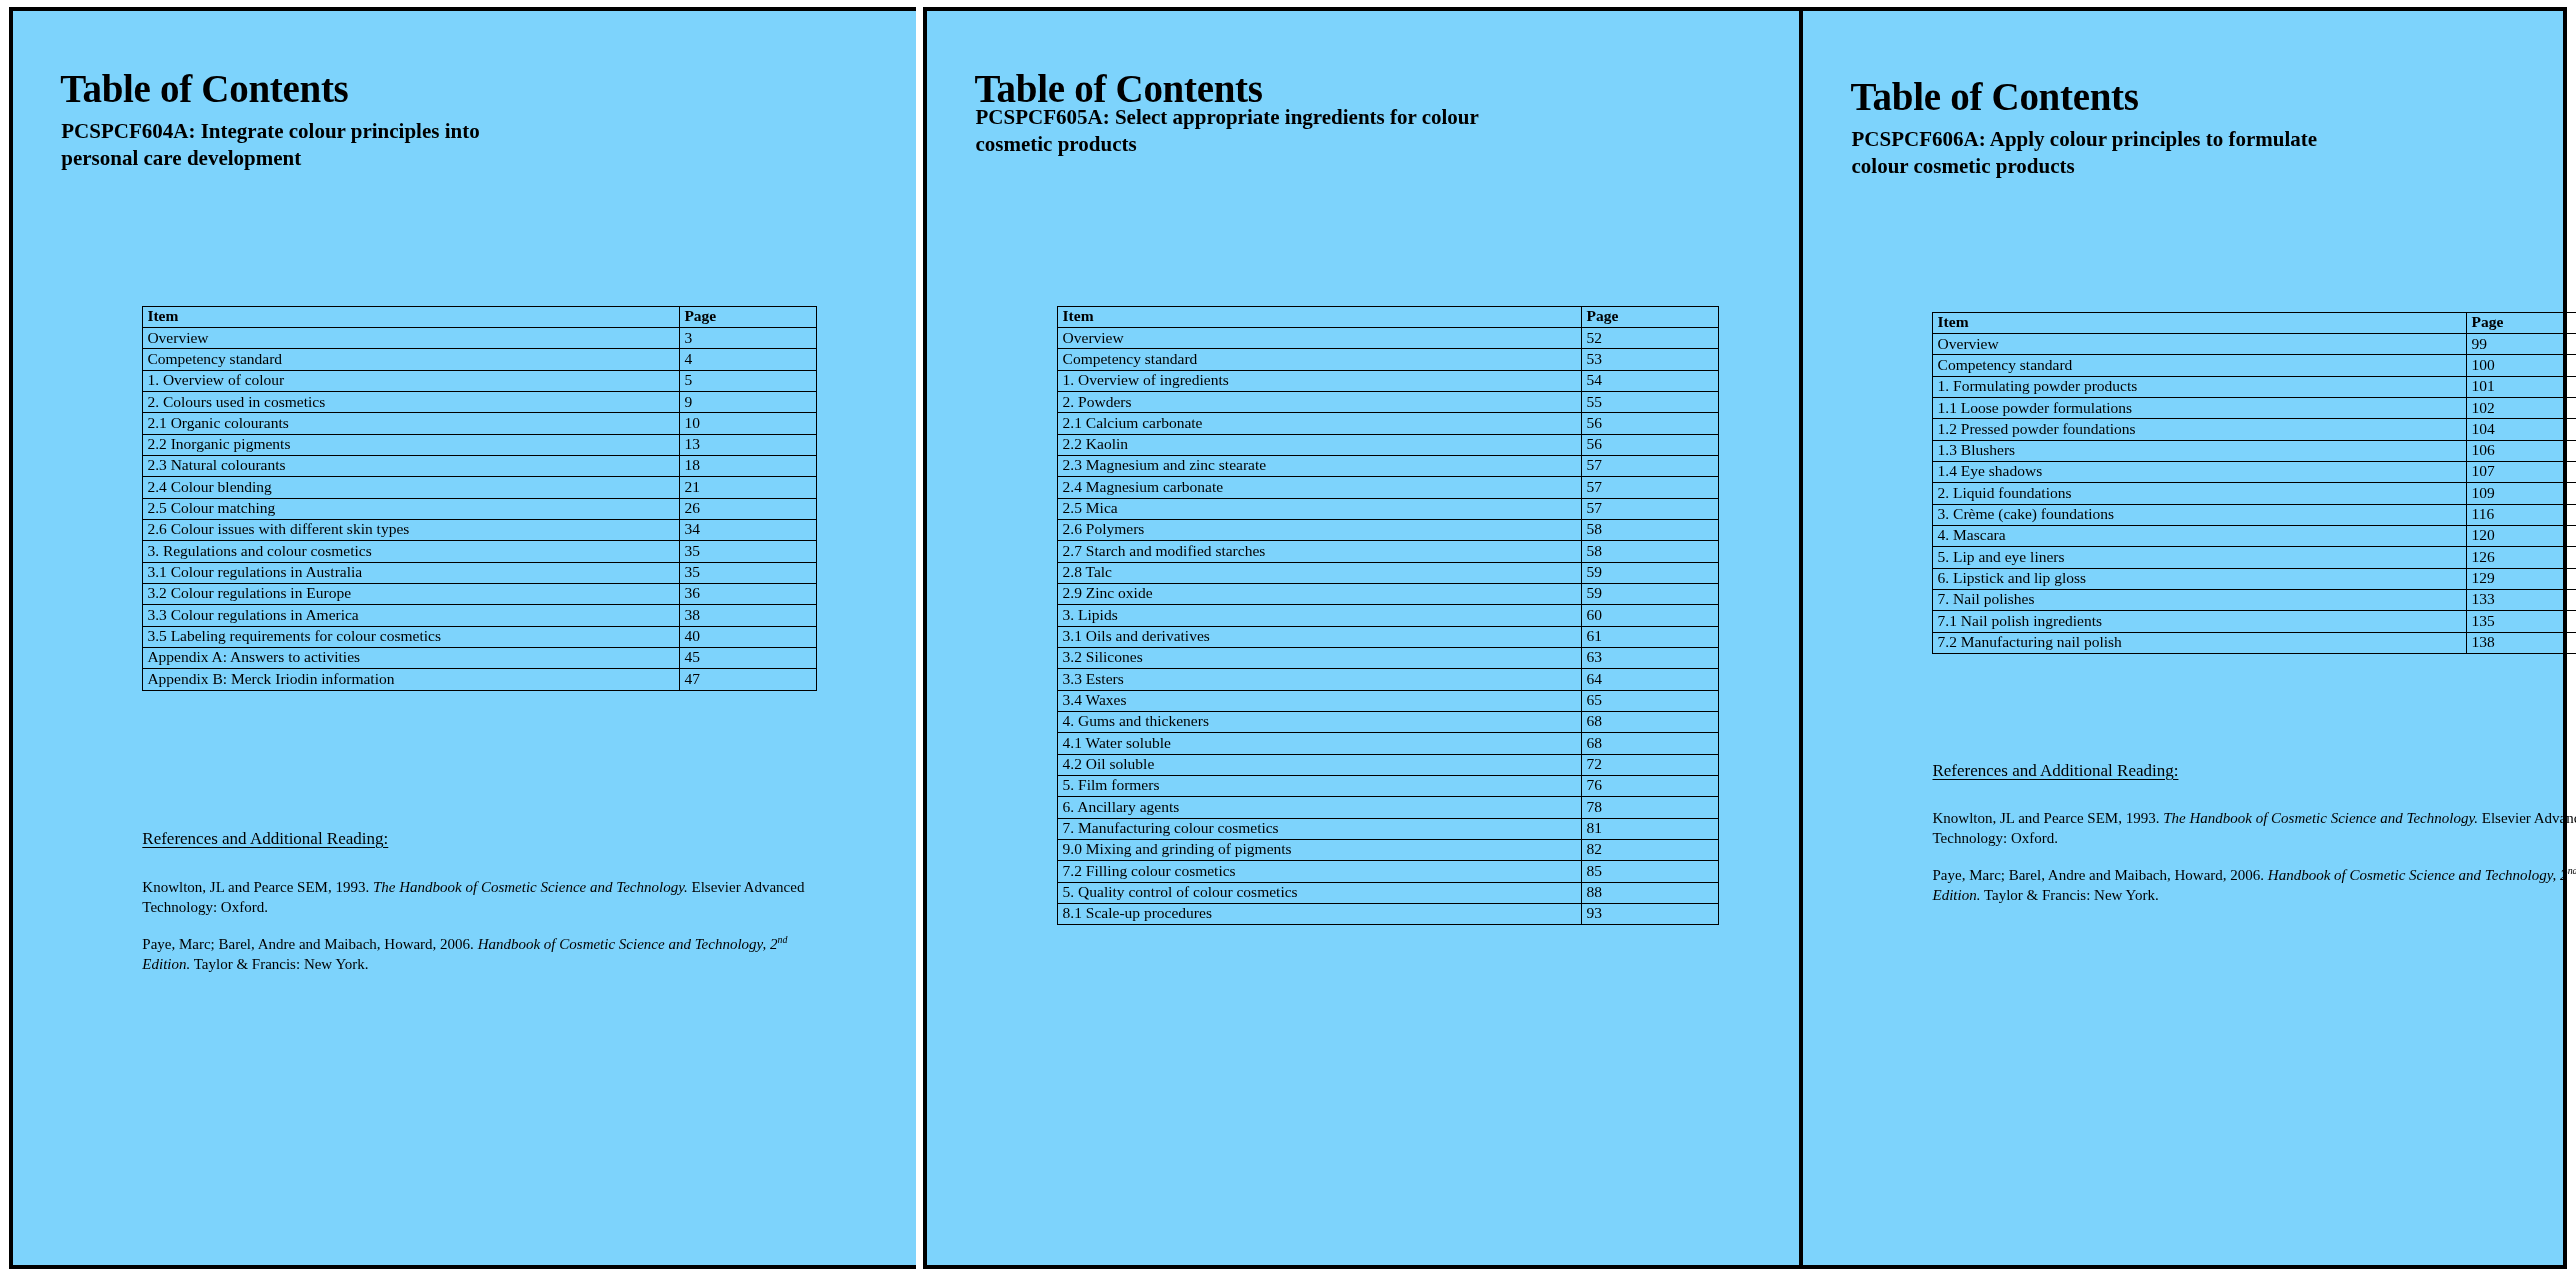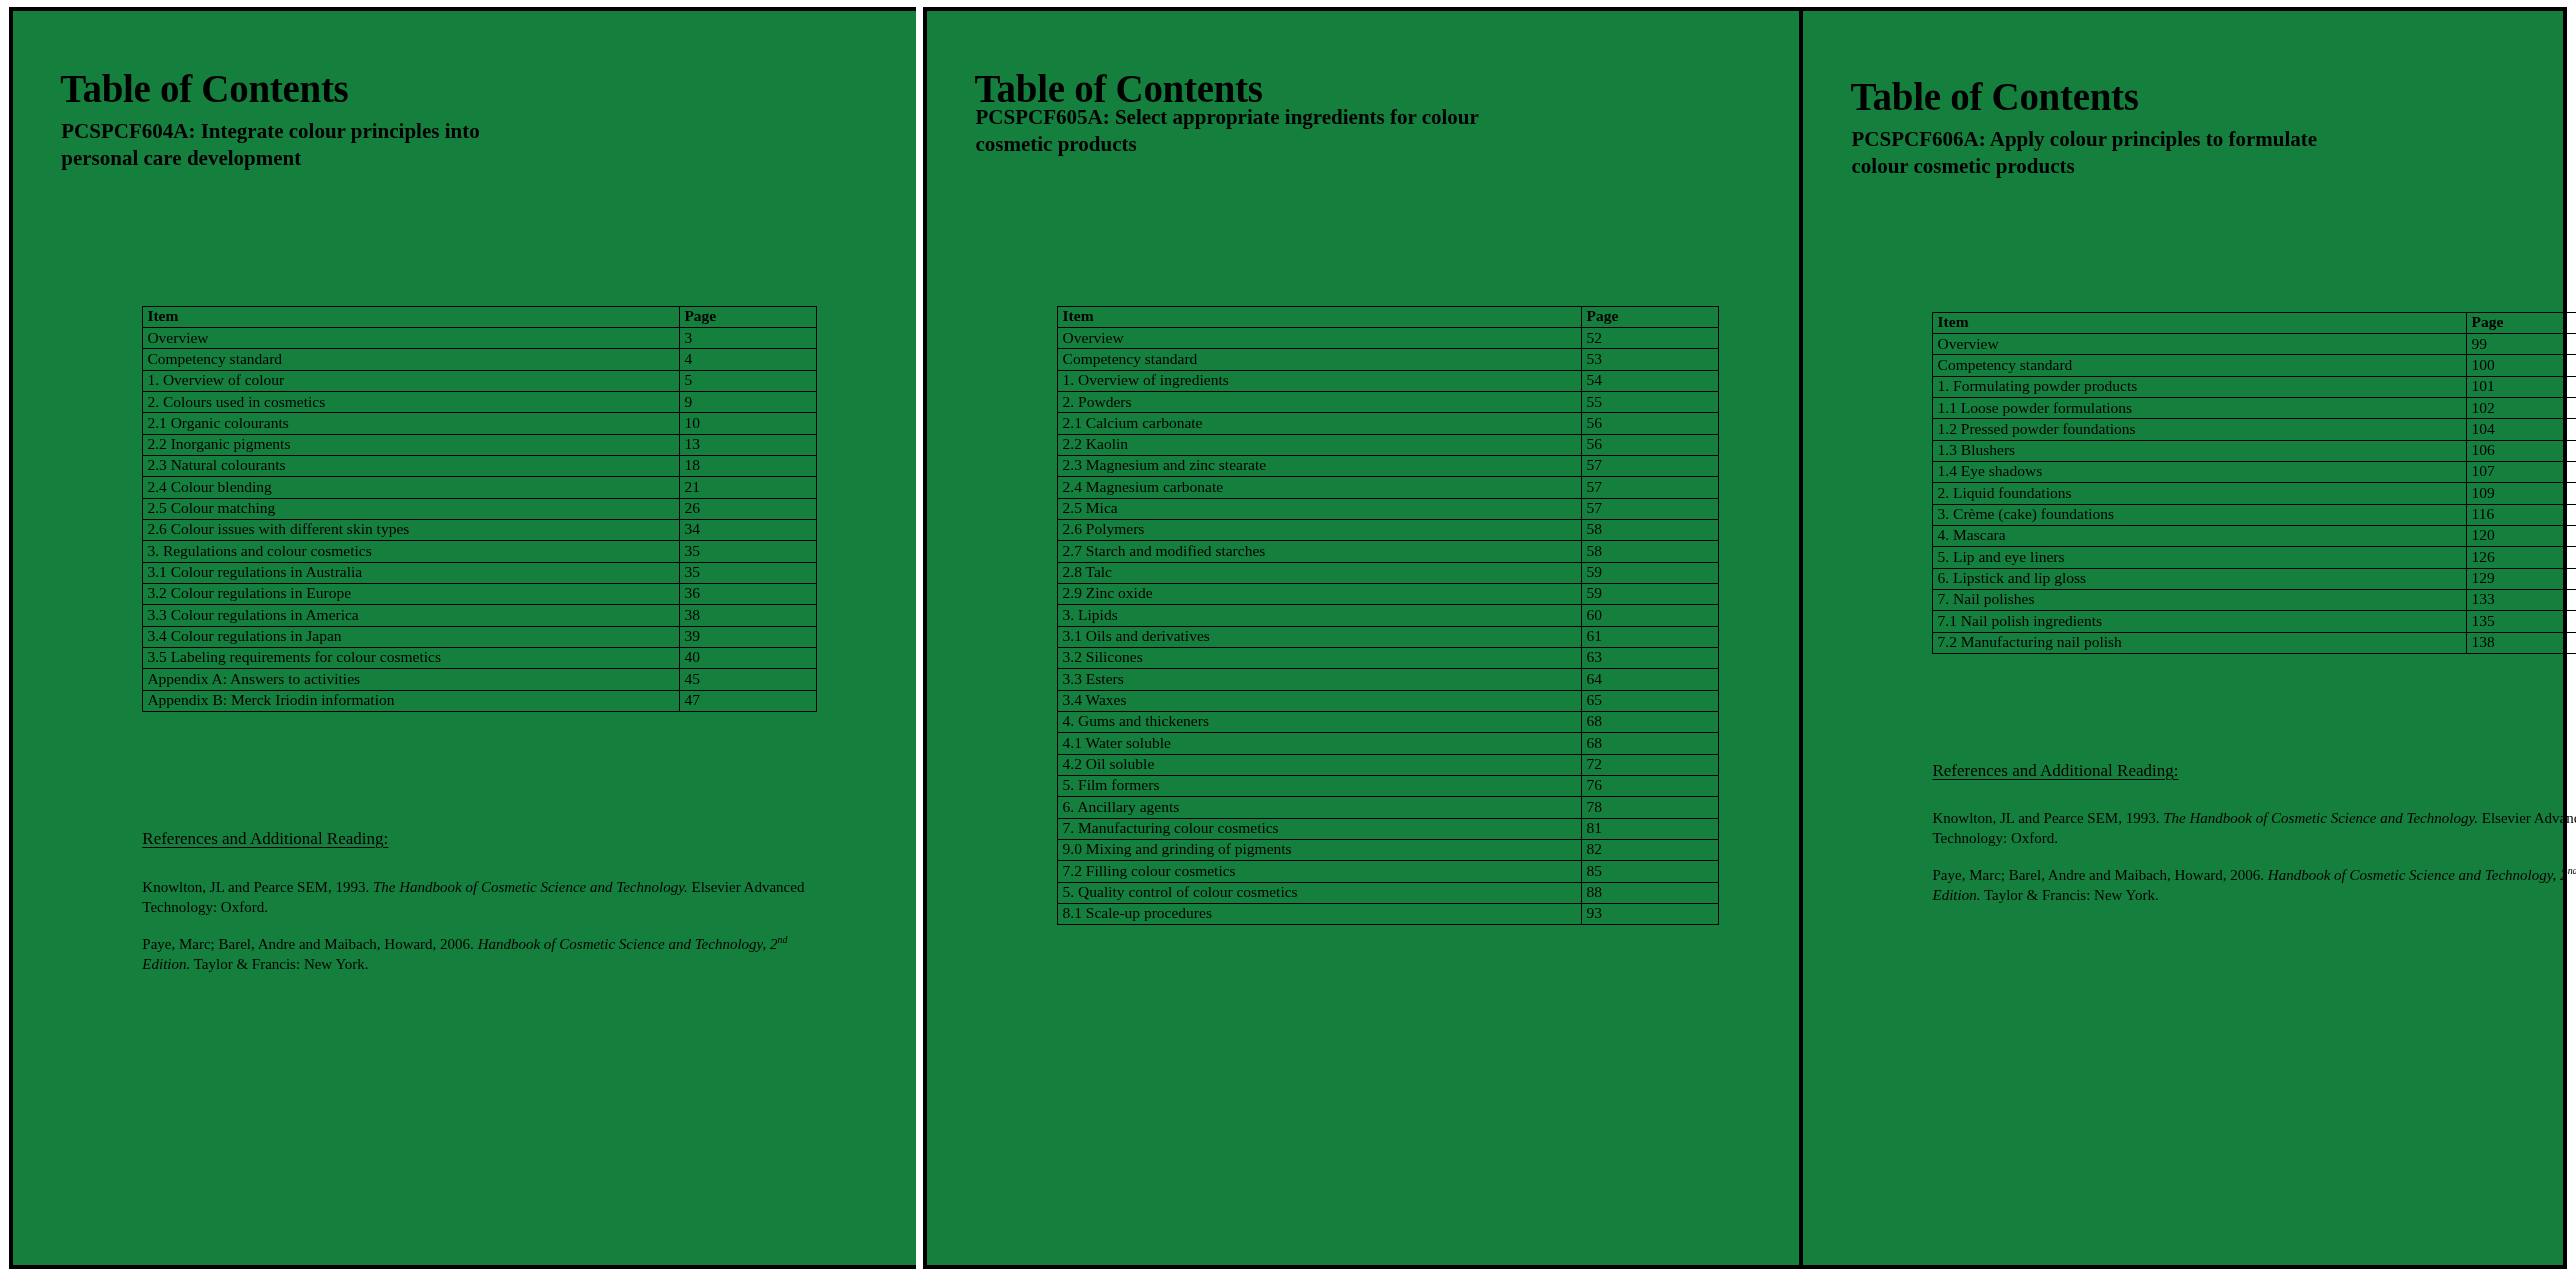--- a/index.html
+++ b/index.html
@@ -19,21 +19,21 @@
     position: absolute;
     inset: 0;
     display: flex;
     flex-direction: row;
     align-items: stretch;
   }
 
   
   .page {
     position: relative;
-    background: #15803d;
+    background: #7dd3fc;
     box-sizing: border-box;
   }
   .page-1 {
     width: 907px;
     border: 4.6px solid #000000;
     border-right: none;
     margin: 6.7px 0 7.7px 9.3px;
   }
   .page-gap {
     width: 7.2px;
@@ -199,24 +199,20 @@
             </tr>
             <tr>
               <td>3.2 Colour regulations in Europe</td>
               <td>36</td>
             </tr>
             <tr>
               <td>3.3 Colour regulations in America</td>
               <td>38</td>
             </tr>
             <tr>
-              <td>3.4 Colour regulations in Japan</td>
-              <td>39</td>
-            </tr>
-            <tr>
               <td>3.5 Labeling requirements for colour cosmetics</td>
               <td>40</td>
             </tr>
             <tr>
               <td>Appendix A: Answers to activities</td>
               <td>45</td>
             </tr>
             <tr>
               <td>Appendix B: Merck Iriodin information</td>
               <td>47</td>

